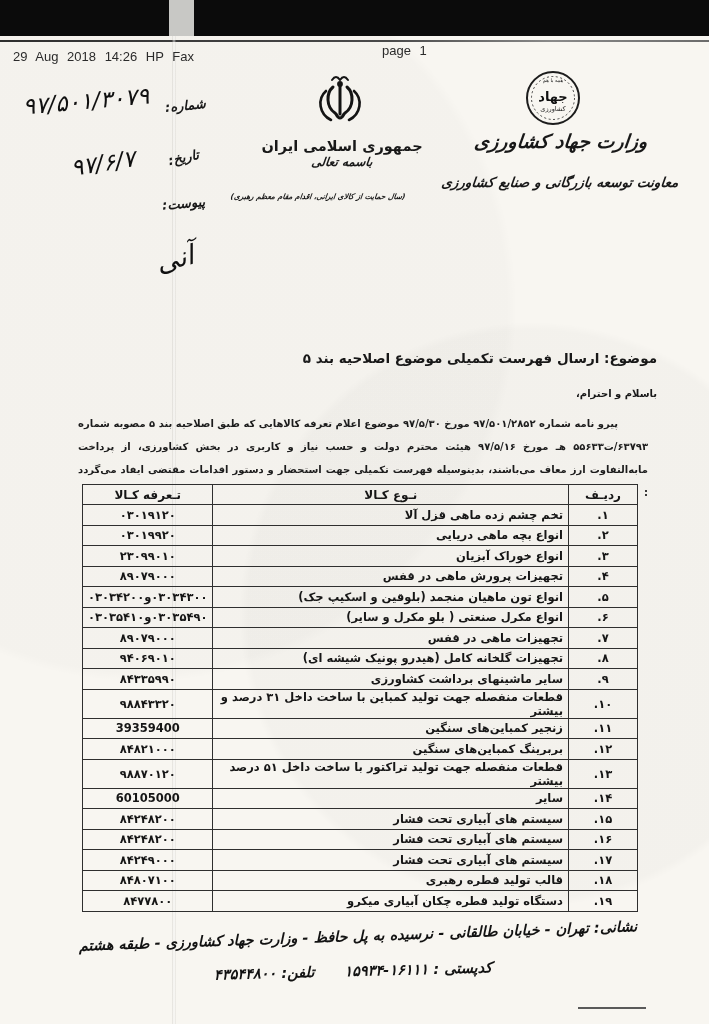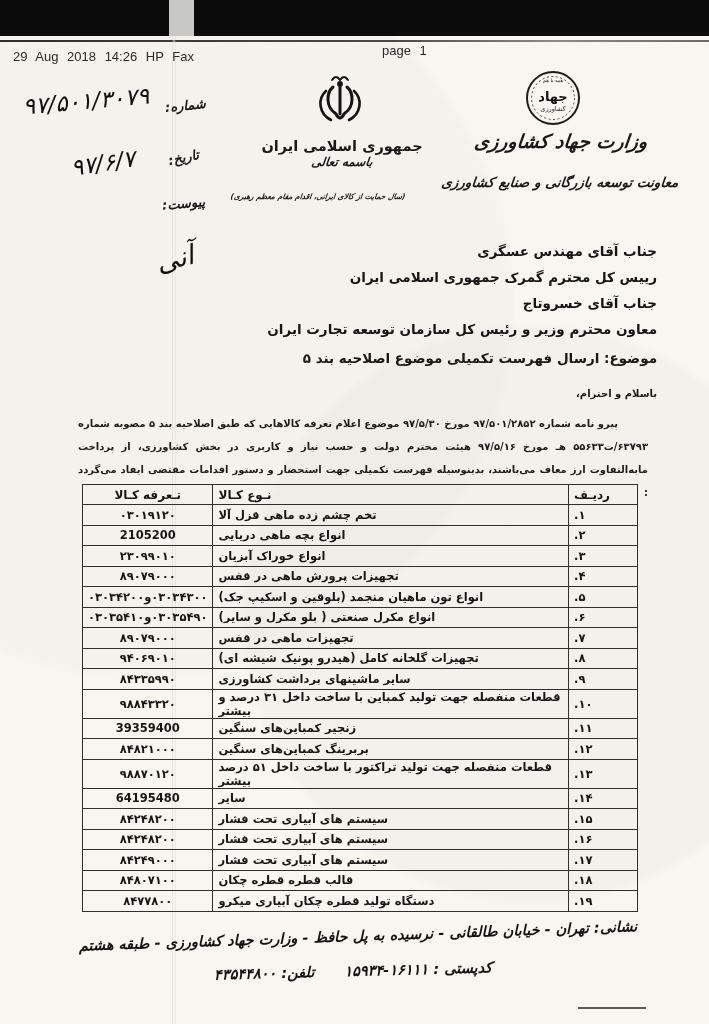--- a/index.html
+++ b/index.html
@@ -28,23 +28,23 @@
   .subject{right:52px;top:350px;font-weight:bold;font-size:13.5px;}
   .salutation{right:52px;top:388px;font-weight:bold;font-size:10px;}
   .bodytext{left:78px;top:412px;width:570px;font-size:10px;font-weight:bold;
     line-height:23px;text-align:justify;color:#1c1c1c;}
   .bodytext{text-indent:30px;}
   table.goods{left:82px;top:484px;width:556px;border-collapse:collapse;position:absolute;
     font-size:11.5px;}
   table.goods th,table.goods td{border:1.4px solid #2f2f2f;padding:0 5px;color:#161616;}
   table.goods th{height:19px;font-weight:bold;font-size:12px;}
   table.goods td{height:19.5px;font-weight:bold;}
-  td.no,th.no{width:58px;text-align:left;}
-  td.goodsname,th.goodsname{text-align:left;padding-right:8px;}
-  th.goodsname{}
+  td.no,th.no{width:58px;text-align:center;}
+  td.goodsname,th.goodsname{text-align:right;padding-right:8px;}
+  th.goodsname{text-align:center;}
   td.tariff,th.tariff{width:102px;text-align:center;direction:rtl;}
   .footer-line{font-weight:bold;font-style:italic;color:#121212;}
   .footer-postal{display:flex;justify-content:center;gap:30px;direction:rtl;}
   .mark-line{background:#5a5a5a;}
   .ltrnum{direction:ltr;unicode-bidi:embed;display:inline-block;}
   svg text{font-family:"DejaVu Sans",sans-serif;}
 </style>
 </head>
 <body>
 
@@ -86,26 +86,20 @@
   <div class="abs callig center" style="left:228px;top:192px;width:180px;font-size:7.5px;">(سال حمایت از کالای ایرانی، اقدام مقام معظم رهبری)</div>
 
   <div class="abs callig" style="left:165px;top:98px;font-size:13px;transform:rotate(-6deg);">شماره:</div>
   <div class="abs hand ltrnum" style="left:10px;top:88px;width:152px;font-size:23px;transform:rotate(-5deg);text-align:center;letter-spacing:1px;">۹۷/۵۰۱/۳۰۷۹</div>
   <div class="abs callig" style="left:168px;top:150px;font-size:13px;transform:rotate(-12deg);">تاریخ:</div>
   <div class="abs hand ltrnum" style="left:48px;top:150px;width:110px;font-size:23px;transform:rotate(-9deg);text-align:center;letter-spacing:2px;">۹۷/۶/۷</div>
   <div class="abs callig" style="left:162px;top:196px;font-size:13px;transform:rotate(-5deg);">پیوست:</div>
 
   <div class="abs hand" style="left:156px;top:243px;font-size:27px;transform:rotate(-14deg);">آنی</div>
 
-  <div class="abs recipients">
-    <div>جناب آقای مهندس عسگری</div>
-    <div>رییس کل محترم گمرک جمهوری اسلامی ایران</div>
-    <div>جناب آقای خسروتاج</div>
-    <div>معاون محترم وزیر و رئیس کل سازمان توسعه تجارت ایران</div>
-  </div>
 
   <div class="abs subject">موضوع: ارسال فهرست تکمیلی موضوع اصلاحیه بند ۵</div>
   <div class="abs salutation">باسلام و احترام،</div>
   <div class="abs bodytext">پیرو نامه شماره ۹۷/۵۰۱/۲۸۵۲ مورخ ۹۷/۵/۳۰ موضوع اعلام تعرفه کالاهایی که طبق اصلاحیه بند ۵ مصوبه شماره ۶۳۷۹۳/ت۵۵۶۳۳ هـ مورخ ۹۷/۵/۱۶ هیئت محترم دولت و حسب نیاز و کاربری در بخش کشاورزی، از پرداخت مابه‌التفاوت ارز معاف می‌باشند، بدینوسیله فهرست تکمیلی جهت استحضار و دستور اقدامات مقتضی ایفاد می‌گردد :</div>
 
   <table class="goods">
     <thead>
       <tr>
         <th class="no">ردیـف</th>
         <th class="goodsname">نـوع کـالا</th>
@@ -114,21 +108,21 @@
     </thead>
     <tbody>
         <tr>
           <td class="no">۱.</td>
           <td class="goodsname">تخم چشم زده ماهی قزل آلا</td>
           <td class="tariff">۰۳۰۱۹۱۲۰</td>
         </tr>
         <tr>
           <td class="no">۲.</td>
           <td class="goodsname">انواع بچه ماهی دریایی</td>
-          <td class="tariff">2105200</td>
+          <td class="tariff">۰۳۰۱۹۹۲۰</td>
         </tr>
         <tr>
           <td class="no">۳.</td>
           <td class="goodsname">انواع خوراک آبزیان</td>
           <td class="tariff">۲۳۰۹۹۰۱۰</td>
         </tr>
         <tr>
           <td class="no">۴.</td>
           <td class="goodsname">تجهیزات پرورش ماهی در قفس</td>
           <td class="tariff">۸۹۰۷۹۰۰۰</td>
@@ -174,40 +168,40 @@
           <td class="tariff">۸۴۸۲۱۰۰۰</td>
         </tr>
         <tr>
           <td class="no">۱۳.</td>
           <td class="goodsname">قطعات منفصله جهت تولید تراکتور با ساخت داخل ۵۱ درصد بیشتر</td>
           <td class="tariff">۹۸۸۷۰۱۲۰</td>
         </tr>
         <tr>
           <td class="no">۱۴.</td>
           <td class="goodsname">سایر</td>
-          <td class="tariff">64195480</td>
+          <td class="tariff">60105000</td>
         </tr>
         <tr>
           <td class="no">۱۵.</td>
           <td class="goodsname">سیستم های آبیاری تحت فشار</td>
           <td class="tariff">۸۴۲۴۸۲۰۰</td>
         </tr>
         <tr>
           <td class="no">۱۶.</td>
           <td class="goodsname">سیستم های آبیاری تحت فشار</td>
           <td class="tariff">۸۴۲۴۸۲۰۰</td>
         </tr>
         <tr>
           <td class="no">۱۷.</td>
           <td class="goodsname">سیستم های آبیاری تحت فشار</td>
           <td class="tariff">۸۴۲۴۹۰۰۰</td>
         </tr>
         <tr>
           <td class="no">۱۸.</td>
-          <td class="goodsname">قالب قطره قطره چکان</td>
+          <td class="goodsname">قالب تولید قطره رهبری</td>
           <td class="tariff">۸۴۸۰۷۱۰۰</td>
         </tr>
         <tr>
           <td class="no">۱۹.</td>
           <td class="goodsname">دستگاه تولید قطره چکان آبیاری میکرو</td>
           <td class="tariff">۸۴۷۷۸۰۰</td>
         </tr>
       </tbody>
   </table>
 

